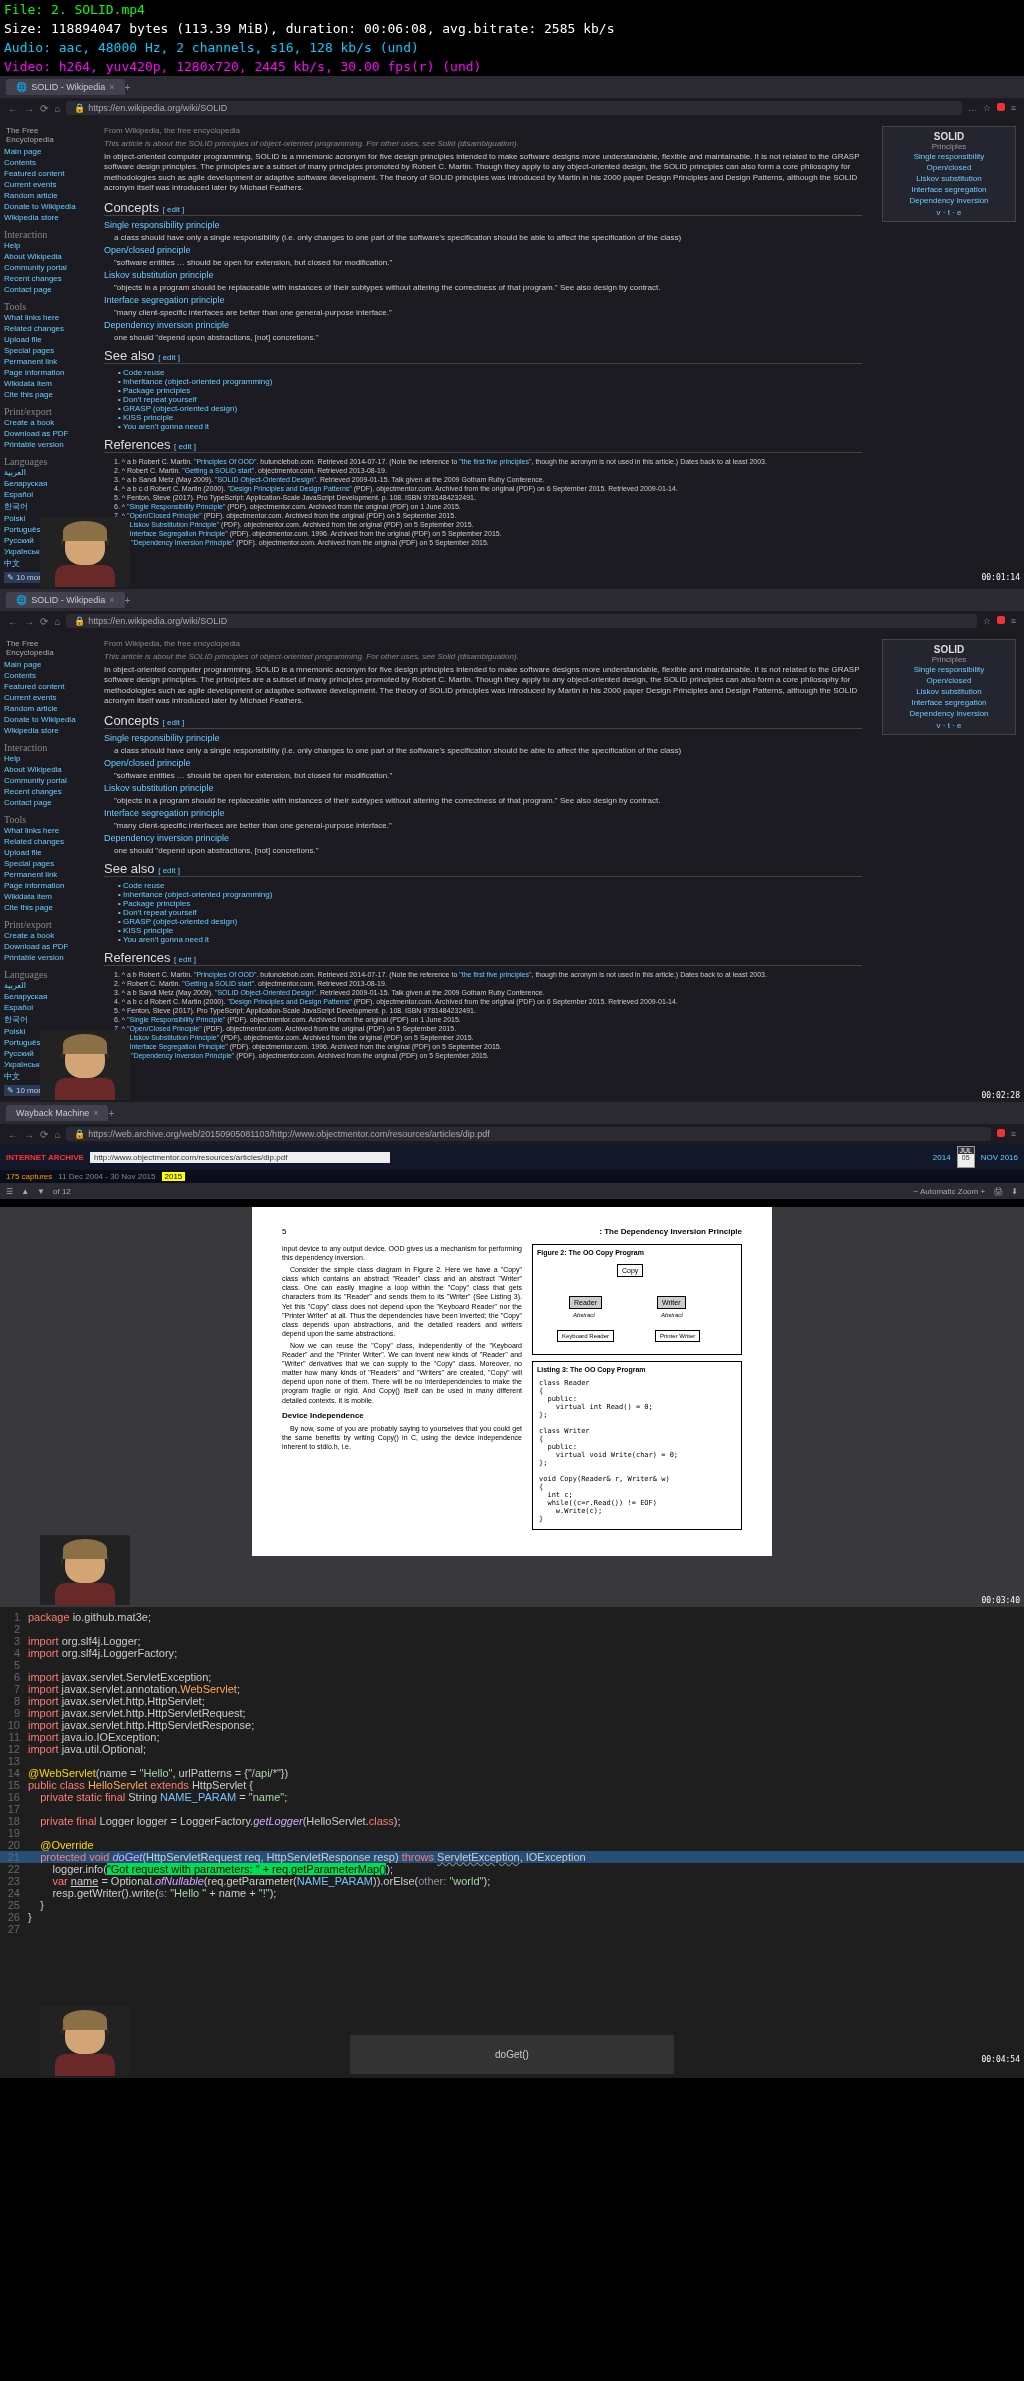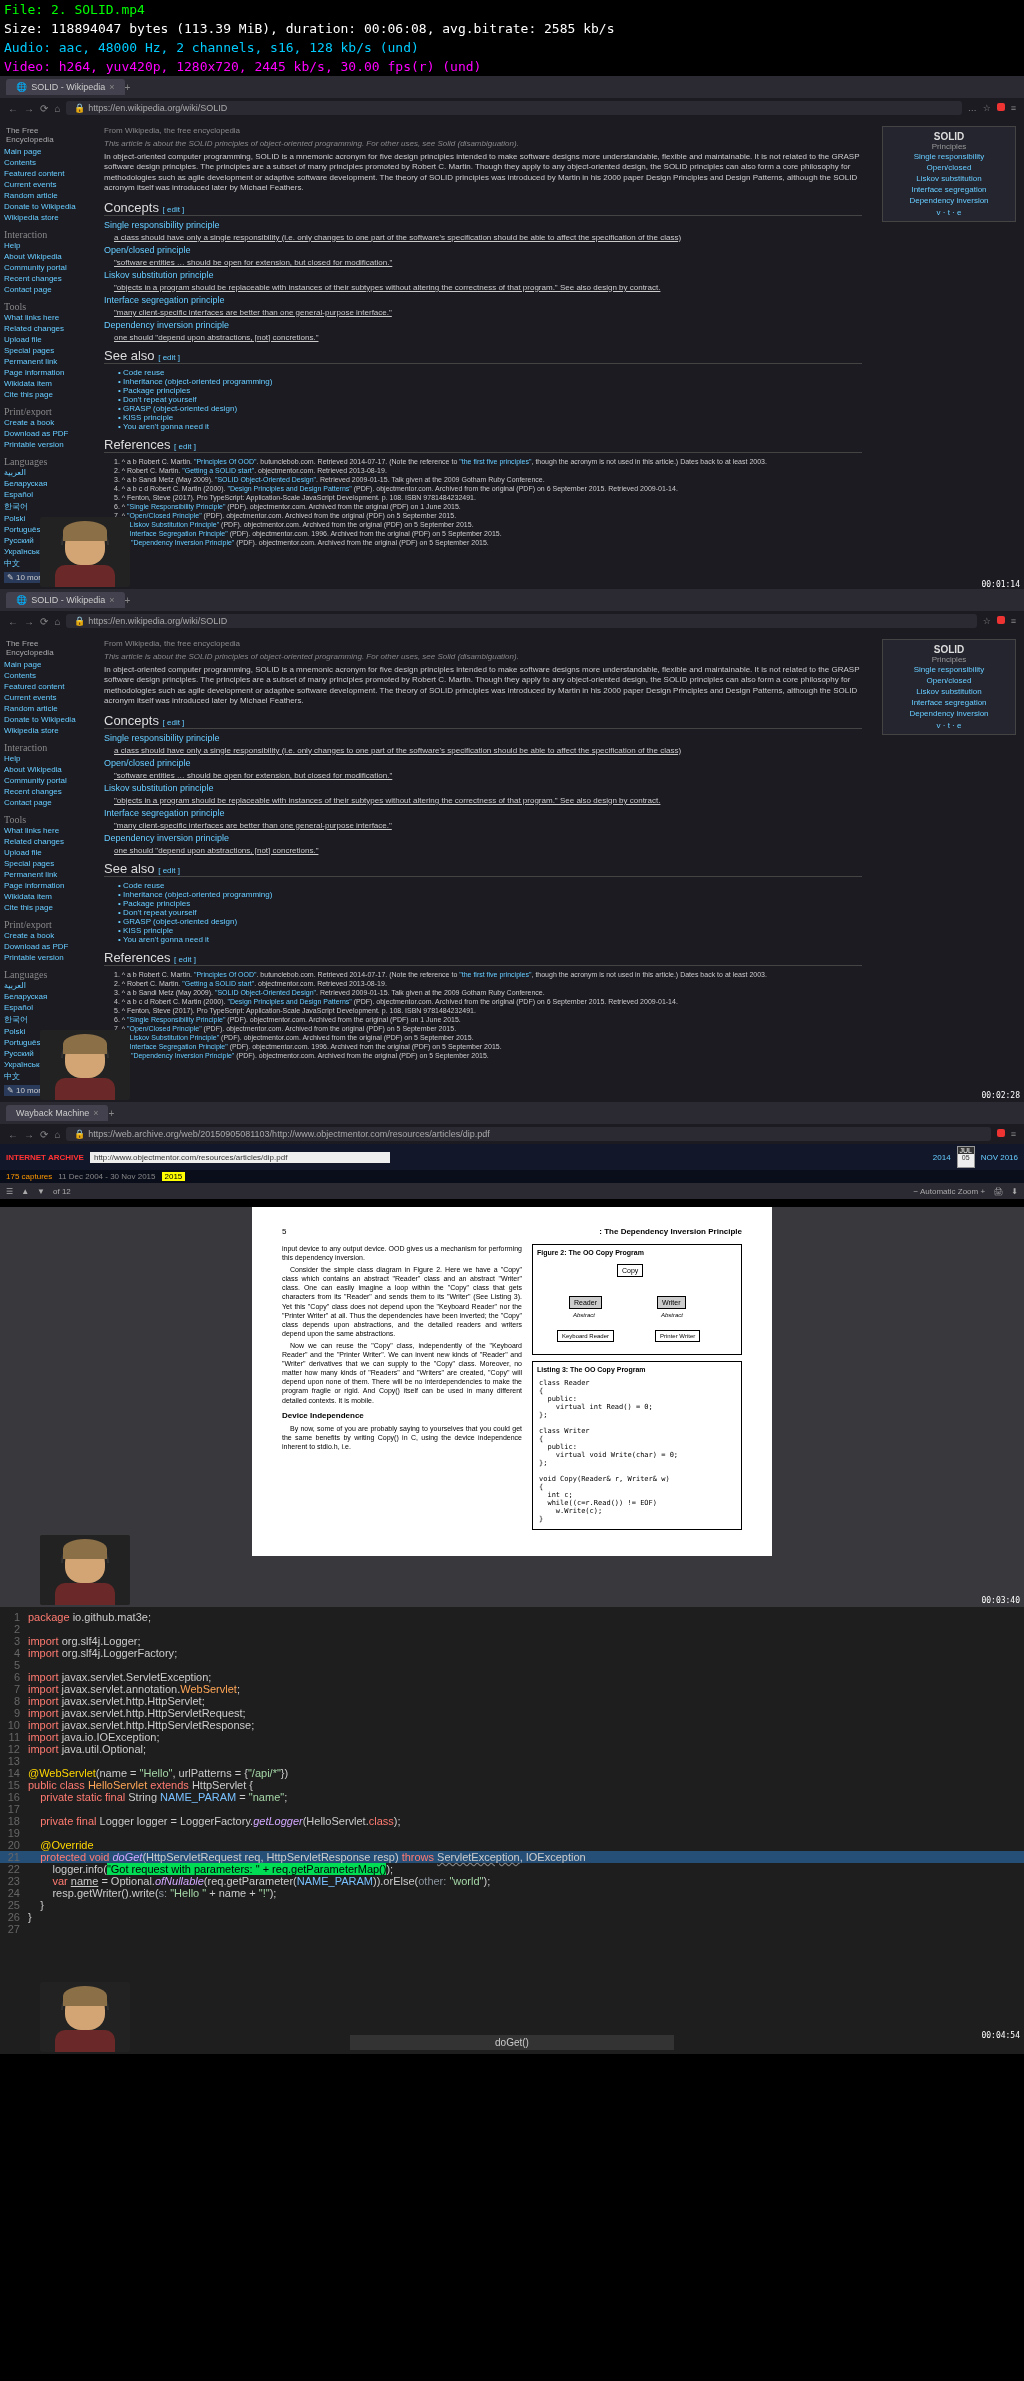--- a/index.html
+++ b/index.html
@@ -31,21 +31,21 @@
 .wiki-infobox-title { color: #ddd; font-weight: bold; font-size: 10px; }
 .wiki-infobox-sub { color: #999; }
 .wiki-infobox-link { color: #6cf; display: block; padding: 1px 0; }
 
 .wiki-note { font-style: italic; color: #888; font-size: 8px; margin-bottom: 4px; }
 .wiki-link { color: #6cf; }
 .wiki-para { font-size: 8px; line-height: 1.3; color: #ccc; margin-bottom: 4px; }
 .wiki-h2 { font-size: 13px; border-bottom: 1px solid #444; margin: 6px 0 4px; font-weight: normal; }
 .wiki-edit { color: #6cf; font-size: 8px; text-align: center; }
 .wiki-h3 { color: #6cf; font-size: 9px; margin: 3px 0; }
-.wiki-sub { color: #ccc; font-size: 8px; margin-left: 10px; margin-bottom: 2px; text-decoration: underline; }
+.wiki-sub { color: #ccc; font-size: 8px; margin-left: 10px; margin-bottom: 2px; }
 .wiki-bullet { color: #6cf; font-size: 8px; margin-left: 14px; display: block; }
 .wiki-ref { color: #ccc; font-size: 7px; margin-left: 10px; line-height: 1.3; }
 .wiki-ref .wiki-link { font-size: 7px; }
 
 .webcam { position: absolute; width: 90px; height: 70px; background: #222; border-radius: 2px; overflow: hidden; }
 .webcam-face { width: 40px; height: 40px; background: #d4a574; border-radius: 50% 50% 40% 40%; margin: 8px auto 0; position: relative; }
 .webcam-hair { width: 44px; height: 20px; background: #8b6f47; border-radius: 50% 50% 0 0; position: absolute; top: -4px; left: -2px; }
 .webcam-body { width: 60px; height: 30px; background: #6b2828; border-radius: 10px 10px 0 0; margin: 0 auto; }
 .webcam-headset { width: 48px; height: 24px; border: 2px solid #333; border-bottom: none; border-radius: 24px 24px 0 0; position: absolute; top: 4px; left: 21px; }
 
@@ -177,21 +177,21 @@
       </div>
     </div>
   </div>
   <div class="webcam" style="bottom:2px;left:40px">
     <div class="webcam-headset"></div>
     <div class="webcam-face">
         <div class="webcam-hair"></div>
       </div>
     <div class="webcam-body"></div>
   </div>
-  <div class="timestamp" style="bottom:0">00:01:14</div>
+  <div class="timestamp" style="bottom:7px">00:01:14</div>
 </div>
 
 <div class="section">
   <div class="browser-chrome">
     <div class="tab">
       <span>🌐</span>
       <span>SOLID - Wikipedia</span>
       <span class="tab-close">×</span>
     </div>
     <span class="nav-icon">+</span>
@@ -490,21 +490,21 @@
       </div>
     <div class="code-line">
         <span class="code-lineno">26</span>
         <span class="code-content">}</span>
       </div>
     <div class="code-line">
         <span class="code-lineno">27</span>
       </div>
 
     <div style="height:100px"></div>
-    <div style="text-align:center;color:#ccc;background:#333;padding:2px;font-size:10px;margin:0 350px">doGet()</div>
+    <div style="text-align:center;color:#ccc;background:#333;padding:14px;font-size:10px;margin:0 350px">doGet()</div>
   </div>
   <div class="webcam" style="bottom:2px;left:40px">
     <div class="webcam-headset"></div>
     <div class="webcam-face">
         <div class="webcam-hair"></div>
       </div>
     <div class="webcam-body"></div>
   </div>
   <div class="timestamp" style="bottom:14px">00:04:54</div>
 </div>

